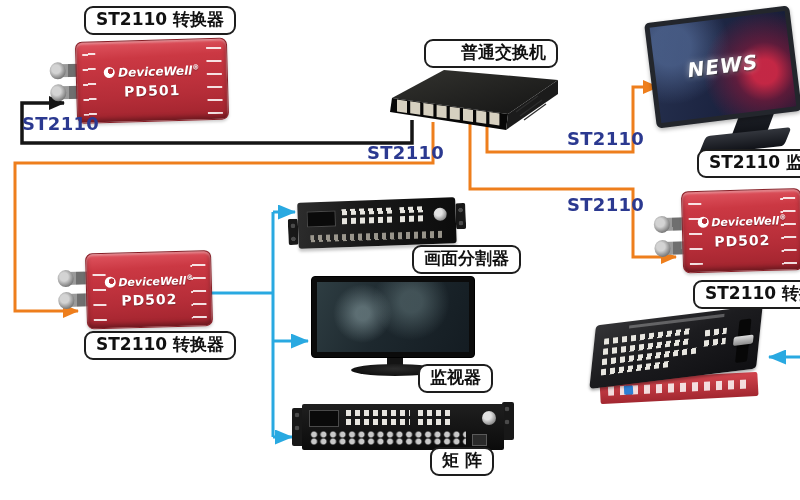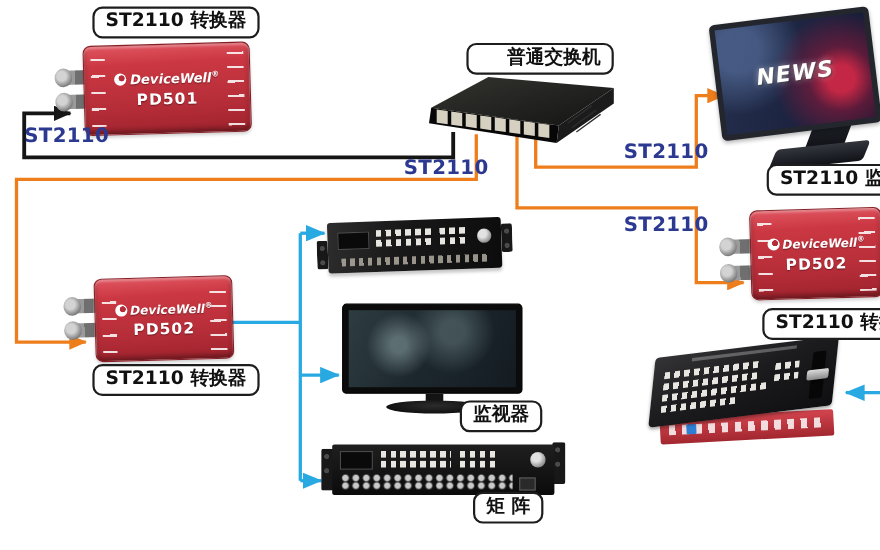--- a/index.html
+++ b/index.html
@@ -118,20 +118,21 @@
 
   <div class="tag" style="left:22px;top:113px;">ST2110</div>
   <div class="tag" style="left:367px;top:142px;">ST2110</div>
   <div class="tag" style="left:567px;top:128px;">ST2110</div>
   <div class="tag" style="left:567px;top:194px;">ST2110</div>
 
   <div class="plate" style="left:84px;top:6px;">ST2110 转换器</div>
   <div class="plate" style="left:424px;top:39px;padding-left:35px;">普通交换机</div>
   <div class="plate" style="left:697px;top:149px;">ST2110 监视器</div>
   <div class="plate" style="left:693px;top:280px;">ST2110 转换器</div>
+  <div class="plate" style="left:412px;top:245px;">画面分割器</div>
   <div class="plate" style="left:430px;top:447px;">矩 阵</div>
   <div class="plate" style="left:418px;top:364px;">监视器</div>
   <div class="plate" style="left:84px;top:331px;">ST2110 转换器</div>
 
   <div class="device conv" style="left:56px;top:38px;width:172px;height:86px;">
     <div class="bnc" style="left:0;top:24px;"></div>
     <div class="bnc" style="left:0;top:46px;"></div>
     <div class="body" style="left:20px;top:2px;width:150px;height:80px;">
       <div class="ticks-l"></div>
       <div class="ticks-r"></div>

